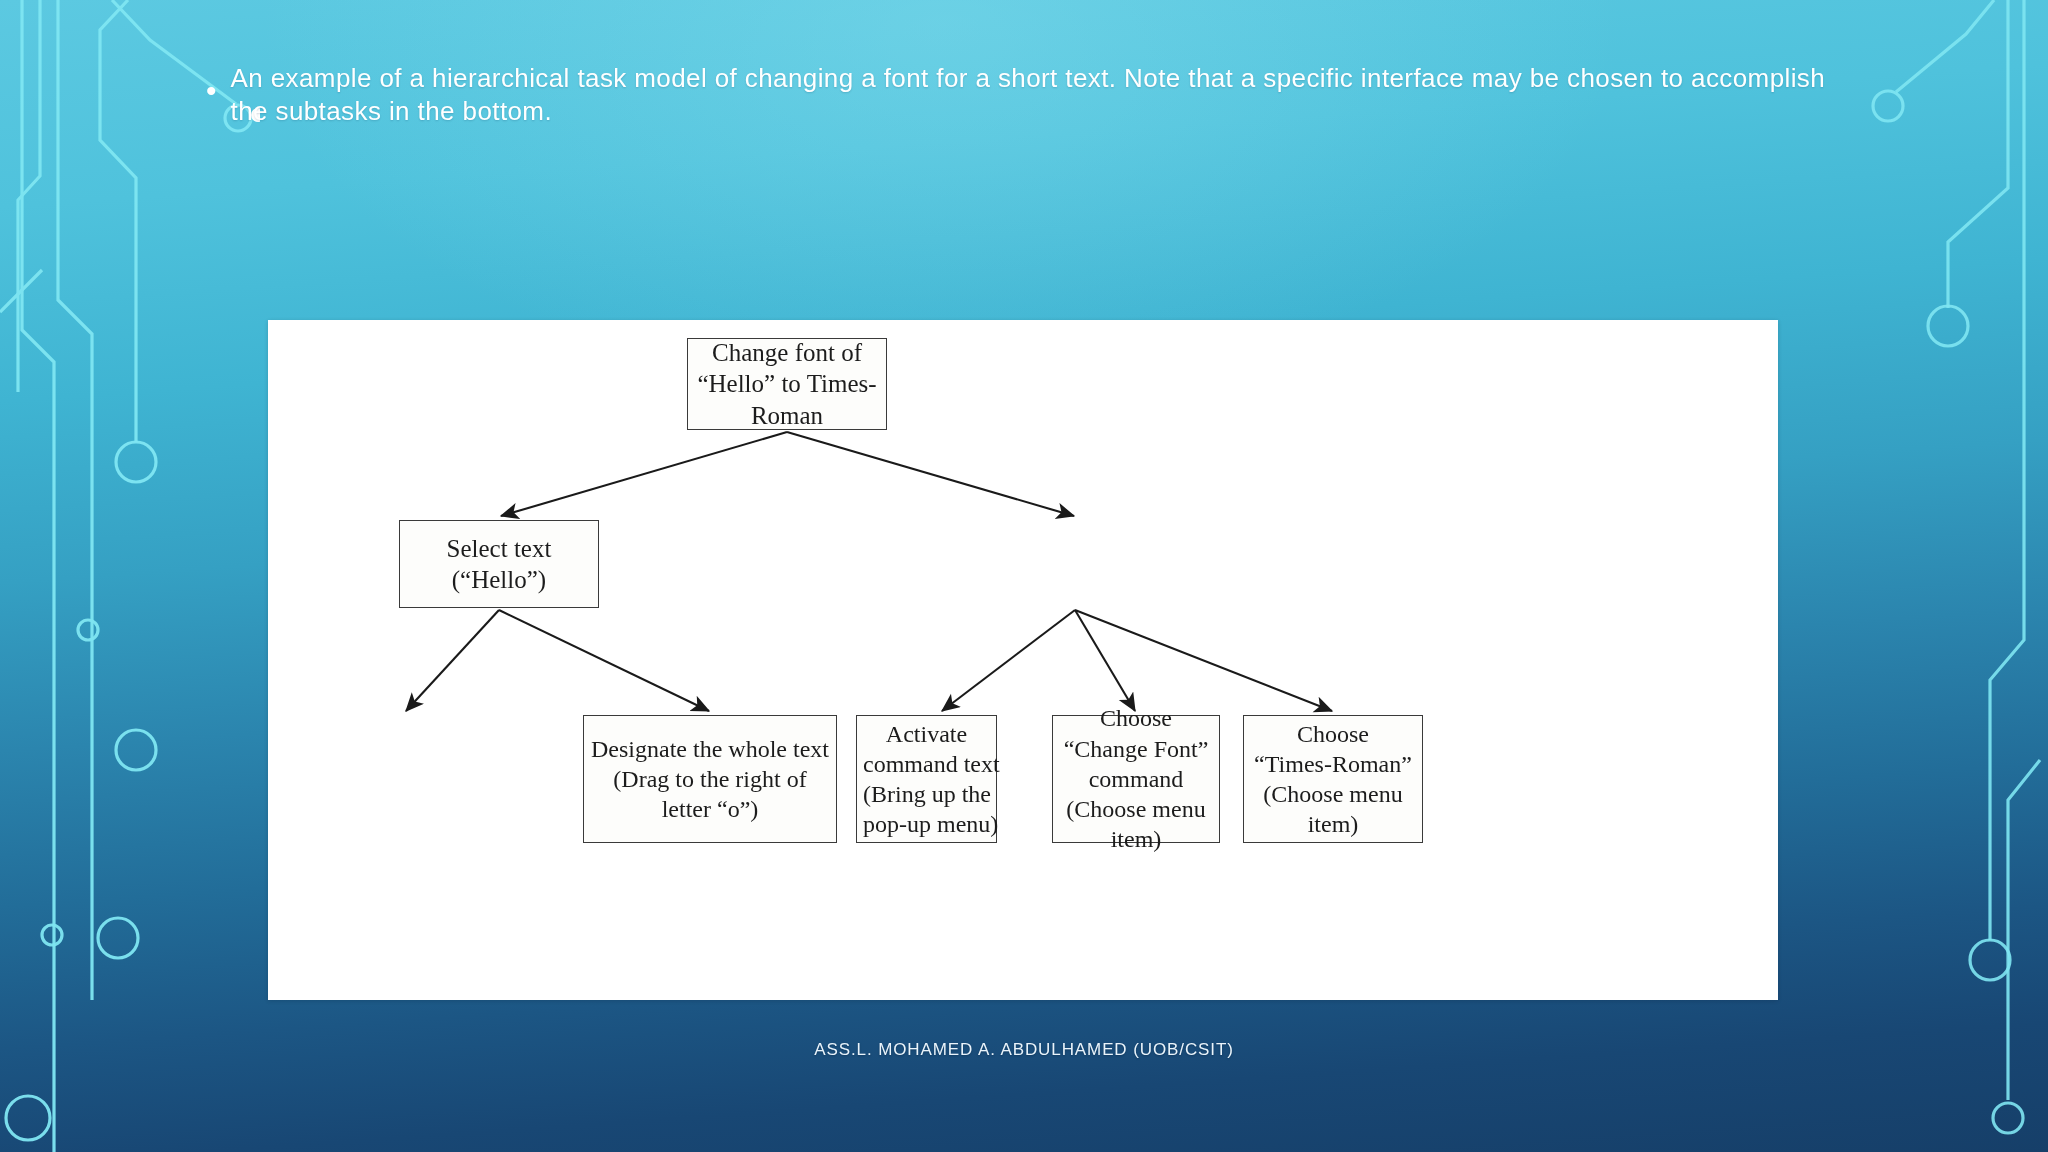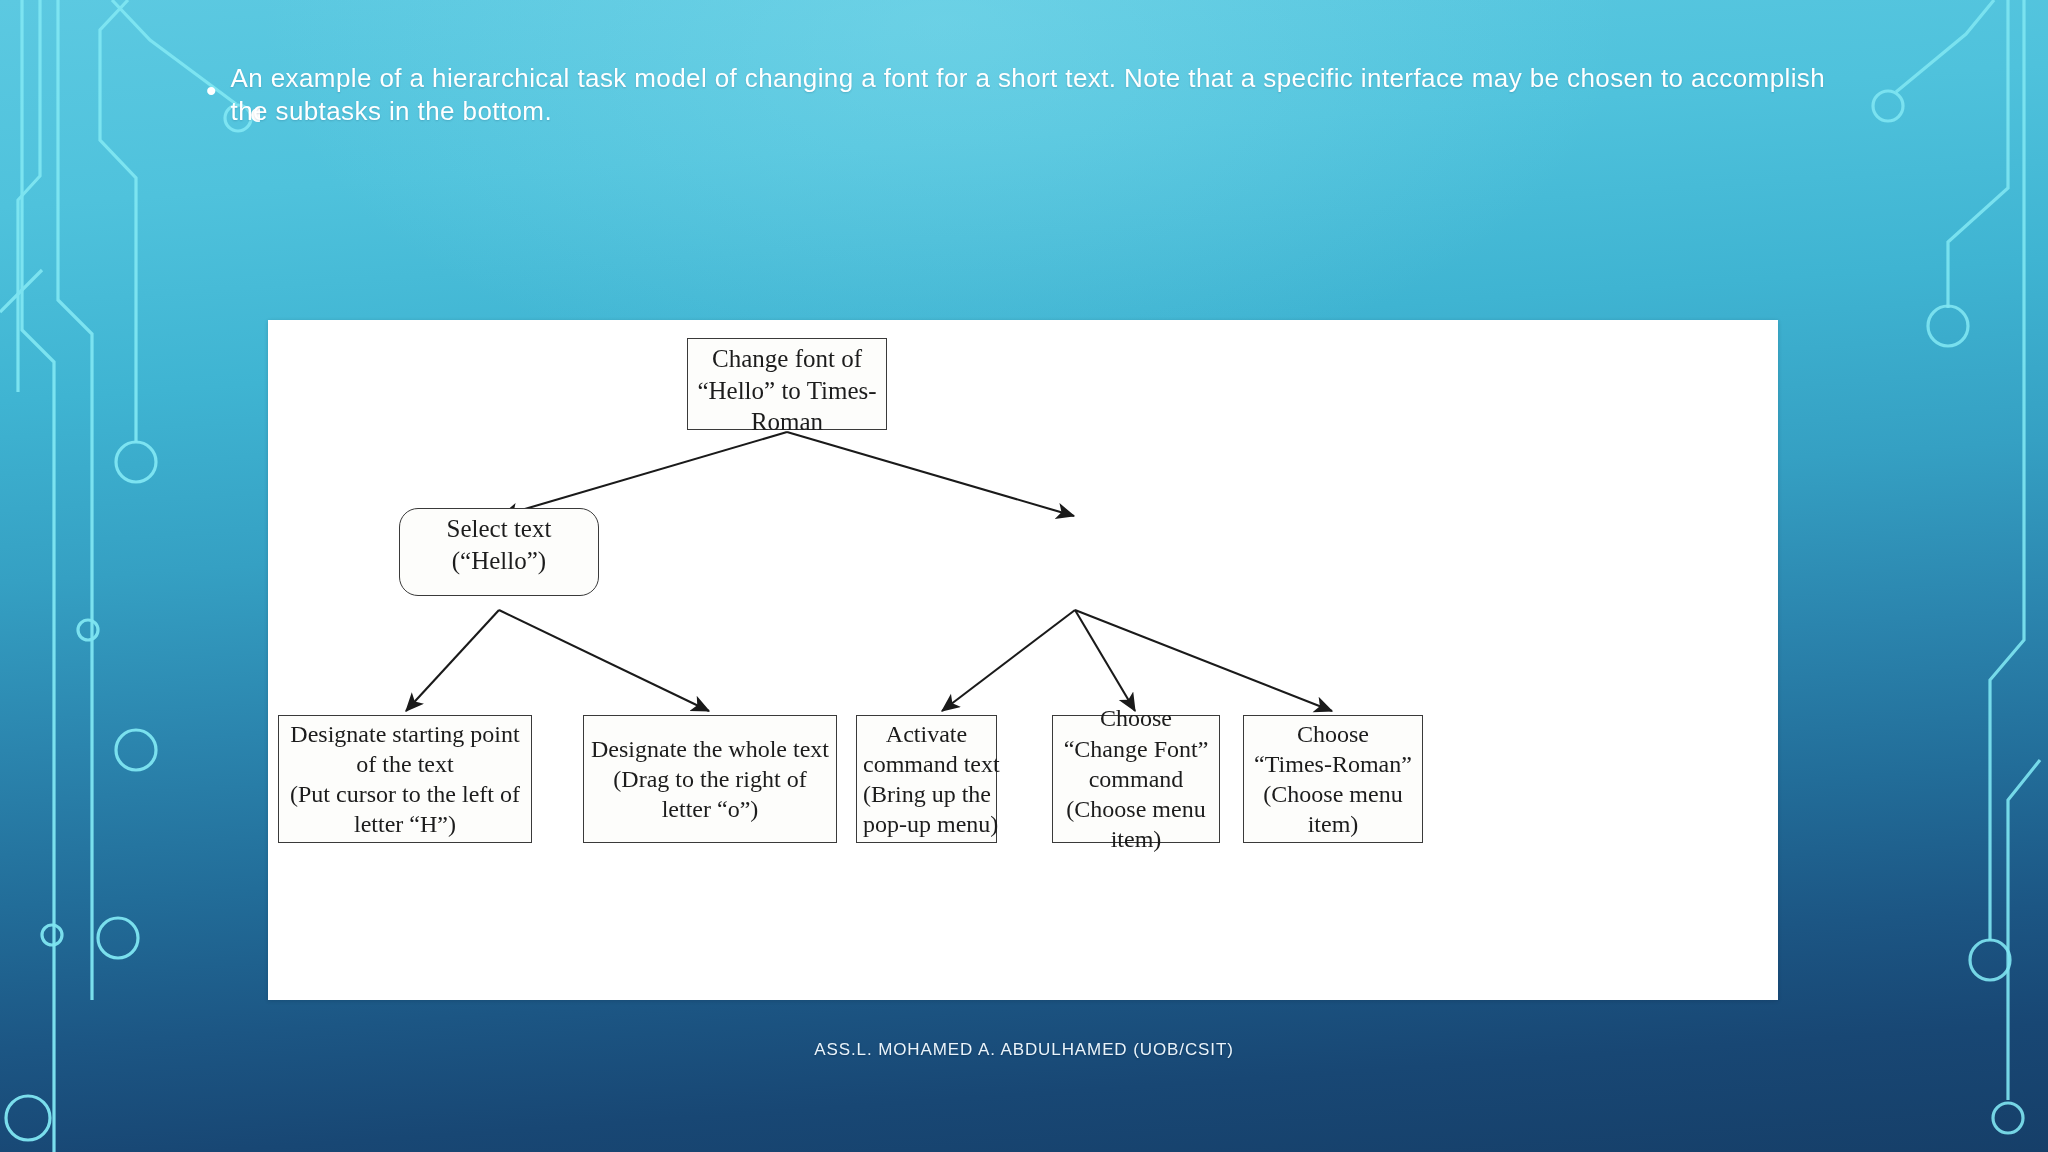--- a/index.html
+++ b/index.html
@@ -61,30 +61,31 @@
   .diagram-stage { position:absolute; inset:0; }
   .edges { position:absolute; inset:0; width:100%; height:100%; }
 
   .node {
     position:absolute;
     border:1.6px solid #3a3a3a;
     background:#fdfdfb;
     font-family:"Liberation Serif", serif;
     color:#1c1c1c;
     display:flex;
+    align-items:center;
     justify-content:center;
     text-align:center;
     line-height:1.26;
     padding:4px 6px;
   }
   .node .lines { width:100%; }
   .node .ln { display:block; white-space:nowrap; }
 
   .n-root   { left:419px; top:18px;  width:200px; height:92px;  font-size:25px; }
-  .n-mid-l  { left:131px; top:188px; width:200px; height:88px;  font-size:25px;border-radius:19px; }
+  .n-mid-l  { left:131px; top:200px; width:200px; height:88px;  font-size:25px; }
   .n-mid-r  { left:707px; top:200px; width:200px; height:88px;  font-size:25px; }
 
   .n-leaf   { top:395px; height:128px; font-size:24px; align-items:center; }
   .n-leaf1  { left:10px;   width:254px; }
   .n-leaf2  { left:315px;  width:254px; }
   .n-leaf3  { left:588px;  width:141px; }
   .n-leaf4  { left:784px;  width:168px; }
   .n-leaf5  { left:975px;  width:180px; }
 
   
@@ -181,28 +182,20 @@
     </div>
 
     <div class="node n-mid-l">
       <div class="lines">
         <span class="ln">Select text</span>
         <span class="ln">(“Hello”)</span>
       </div>
     </div>
 
 
-    <div class="node n-leaf n-leaf1">
-      <div class="lines">
-        <span class="ln">Designate starting point</span>
-        <span class="ln">of the text</span>
-        <span class="ln">(Put cursor to the left of</span>
-        <span class="ln">letter “H”)</span>
-      </div>
-    </div>
 
     <div class="node n-leaf n-leaf2">
       <div class="lines">
         <span class="ln">Designate the whole text</span>
         <span class="ln">(Drag to the right of</span>
         <span class="ln">letter “o”)</span>
       </div>
     </div>
 
     <div class="node n-leaf n-leaf3">

